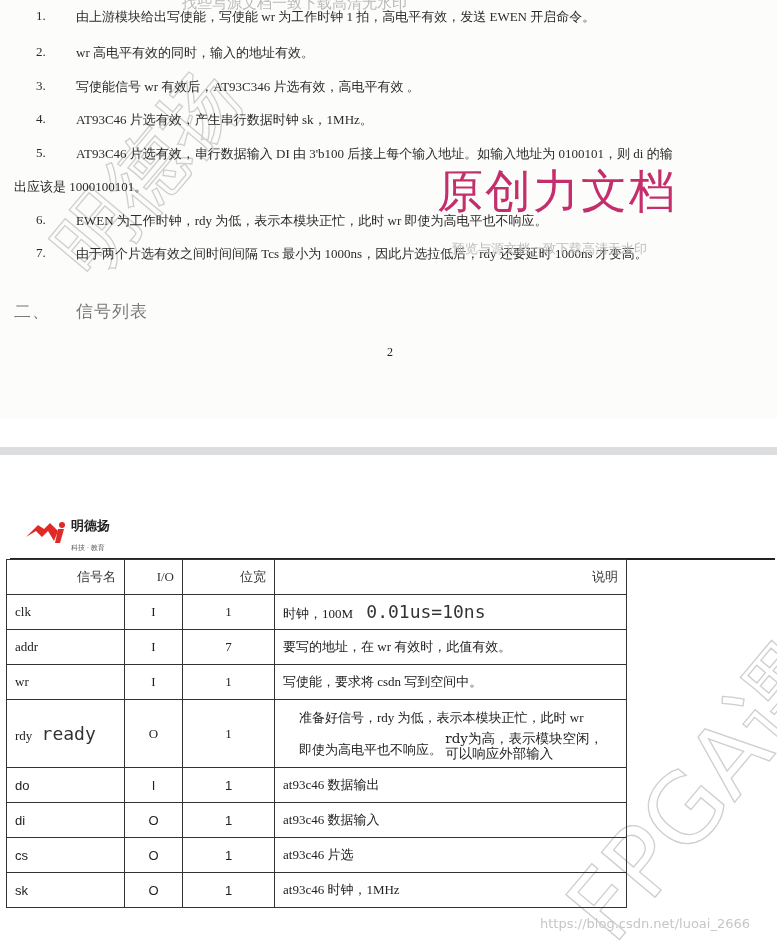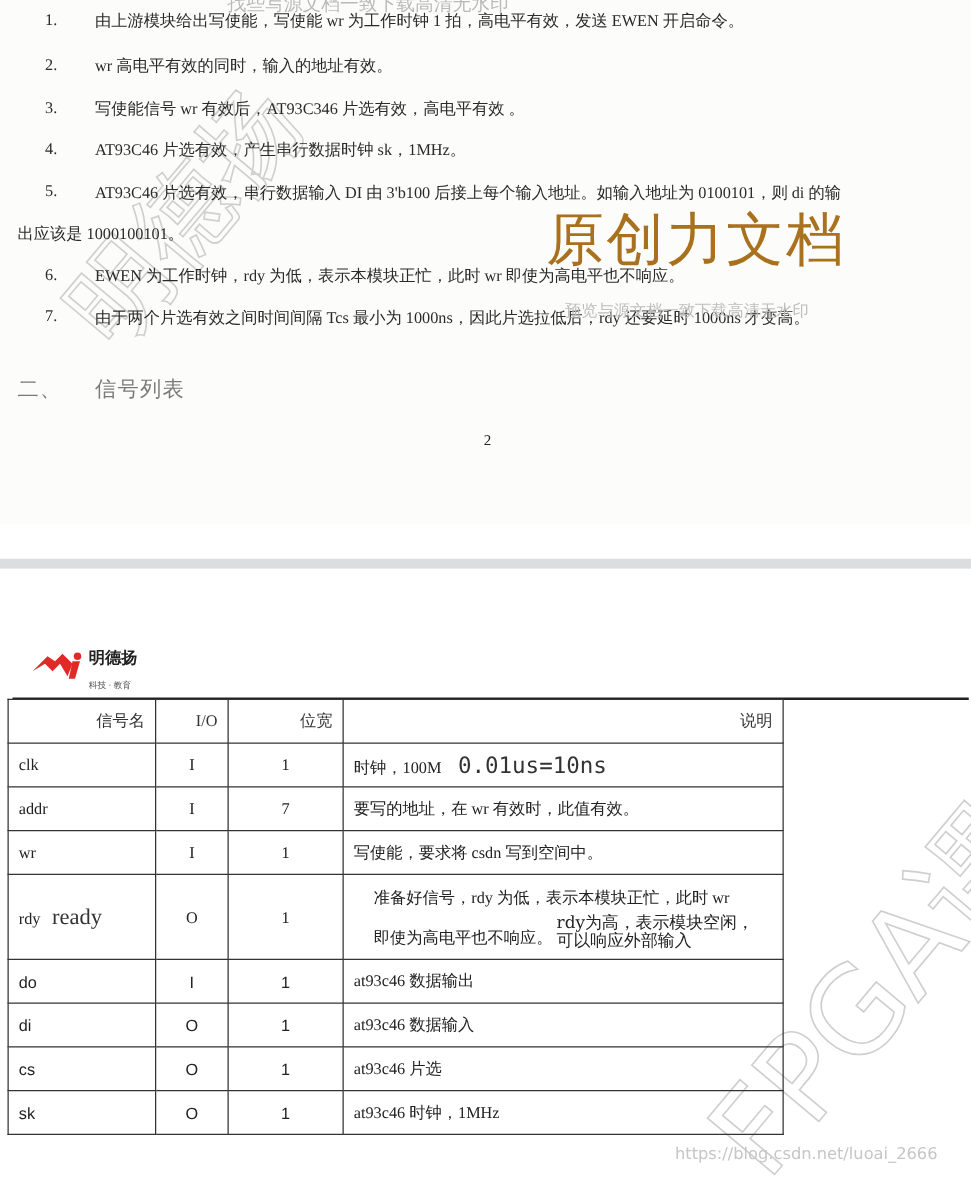--- a/index.html
+++ b/index.html
@@ -32,21 +32,21 @@
     .step .txt { position: absolute; top: 0; }
     .section-title {
       position: absolute; left: 14px; top: 300px; font-size: 17px; color: #7a7a7a;
       font-family: "DejaVu Sans", sans-serif; letter-spacing: 1px;
     }
     .section-title .gap { display: inline-block; width: 26px; }
     .page-num {
       position: absolute; left: 387px; top: 345px; font-size: 12px; color: #222;
     }
     .wm-big {
-      position: absolute; left: 437px; top: 161px; font-size: 46px; color: #a16207;
+      position: absolute; left: 437px; top: 161px; font-size: 46px; color: #be185d;
       font-family: "DejaVu Sans", sans-serif; letter-spacing: 2px; opacity: .9;
     }
     .wm-url {
       position: absolute; left: 440px; top: 214px; font-size: 26px; color: #a5a5a5;
       font-family: "DejaVu Sans", sans-serif; opacity: .9;
     }
     .wm-foot {
       position: absolute; left: 452px; top: 240px; font-size: 13px; color: #bdbdbd;
       font-family: "DejaVu Sans", sans-serif;
     }
@@ -193,21 +193,21 @@
     </tr>
     <tr>
       <td class="l">wr</td>
       <td class="c">I</td>
       <td class="c">1</td>
       <td class="l">写使能，要求将 csdn 写到空间中。</td>
     </tr>
     <tr style="height:68px;">
       <td class="l">
         <span>rdy</span>
-        <span class="mono" style="margin-left:6px;font-family:Liberation Serif, serif;">ready</span>
+        <span class="mono" style="margin-left:6px;">ready</span>
       </td>
       <td class="c">O</td>
       <td class="c">1</td>
       <td class="l" style="line-height:32px; white-space:nowrap; overflow:visible;padding-left:24px;">
         <div>准备好信号，rdy 为低，表示本模块正忙，此时 wr</div>
         <div style="position:relative;">
           <span>即使为高电平也不响应。</span>
           <span class="note-overlay">
             <span style="display:block;">rdy为高，表示模块空闲，</span>
             <span style="display:block;">可以响应外部输入</span>

